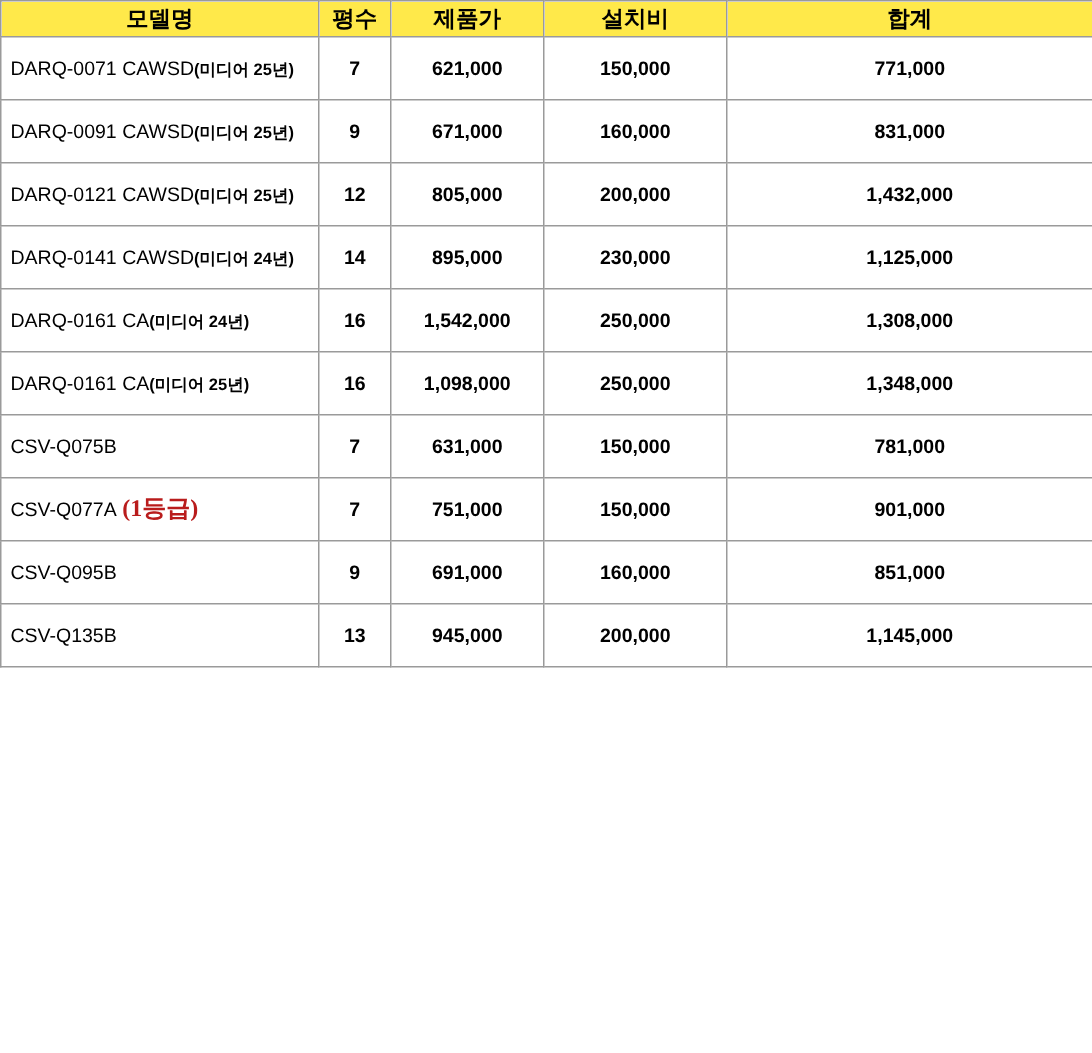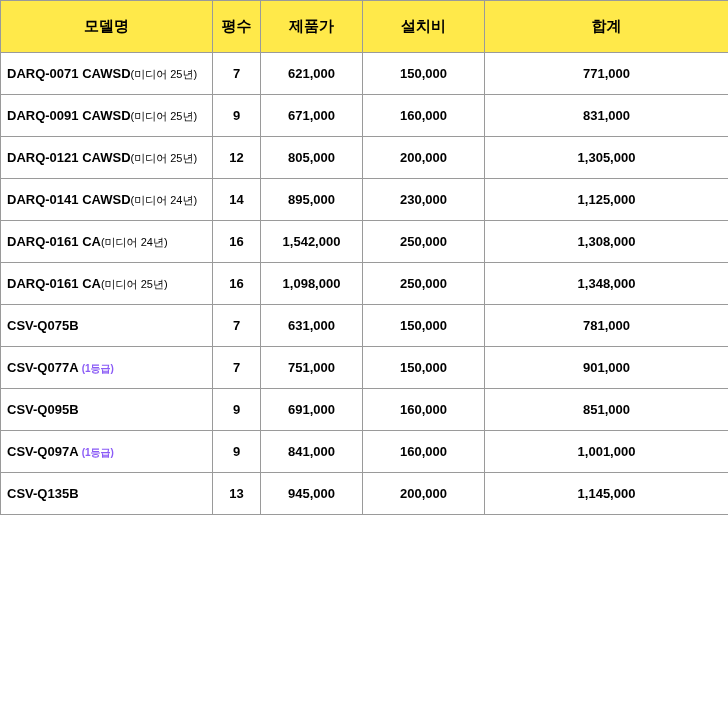--- a/index.html
+++ b/index.html
@@ -27,21 +27,21 @@
     padding: 0 6px;
     box-sizing: border-box;
     white-space: nowrap;
     overflow: hidden;
   }
   table.price-table thead th {
     background: #ffe94a;
     font-weight: bold;
     text-align: center;
     font-size: 15px;
-    height: 52px;
+    height: 24px;
   }
   
   col.c-model  { width: 212px; }
   col.c-area   { width: 48px;  }
   col.c-price  { width: 102px; }
   col.c-install{ width: 122px; }
   col.c-total  { width: 244px; }
 
   td.model {
     text-align: left;
@@ -50,28 +50,29 @@
     font-weight: bold;
   }
   td.area, td.price, td.install, td.total {
     text-align: center;
     font-weight: bold;
     font-size: 13px;
   }
   td.total { font-size: 13.5px; }
   .sub {
     font-size: 11px;
-    font-weight: normal;
+    font-weight: bold;
   }
   .red {
-    color: #8b5cf6;
-    font-size: 10px;
+    color: #b91c1c;
+    font-size: 16px;
     font-weight: bold;
+    font-family: Liberation Serif, serif;
   }
-  .model-main { font-weight: bold; margin-top: 24px; }
+  .model-main { font-weight: normal; margin-top: 24px; }
 </style>
 </head>
 <body>
 
 <table class="price-table">
   <colgroup>
     <col class="c-model">
     <col class="c-area">
     <col class="c-price">
     <col class="c-install">
@@ -99,21 +100,21 @@
         <td class="area">9</td>
         <td class="price">671,000</td>
         <td class="install">160,000</td>
         <td class="total">831,000</td>
       </tr>
       <tr>
         <td class="model"><span class="model-main">DARQ-0121 CAWSD</span><span class="sub">(미디어 25년)</span></td>
         <td class="area">12</td>
         <td class="price">805,000</td>
         <td class="install">200,000</td>
-        <td class="total">1,305,000</td>
+        <td class="total">1,432,000</td>
       </tr>
       <tr>
         <td class="model"><span class="model-main">DARQ-0141 CAWSD</span><span class="sub">(미디어 24년)</span></td>
         <td class="area">14</td>
         <td class="price">895,000</td>
         <td class="install">230,000</td>
         <td class="total">1,125,000</td>
       </tr>
       <tr>
         <td class="model"><span class="model-main">DARQ-0161 CA</span><span class="sub">(미디어 24년)</span></td>
@@ -144,27 +145,20 @@
         <td class="total">901,000</td>
       </tr>
       <tr>
         <td class="model"><span class="model-main">CSV-Q095B</span></td>
         <td class="area">9</td>
         <td class="price">691,000</td>
         <td class="install">160,000</td>
         <td class="total">851,000</td>
       </tr>
       <tr>
-        <td class="model"><span class="model-main">CSV-Q097A</span> <span class="red">(1등급)</span></td>
-        <td class="area">9</td>
-        <td class="price">841,000</td>
-        <td class="install">160,000</td>
-        <td class="total">1,001,000</td>
-      </tr>
-      <tr>
         <td class="model"><span class="model-main">CSV-Q135B</span></td>
         <td class="area">13</td>
         <td class="price">945,000</td>
         <td class="install">200,000</td>
         <td class="total">1,145,000</td>
       </tr>
     </tbody>
 </table>
 
 </body></html>

